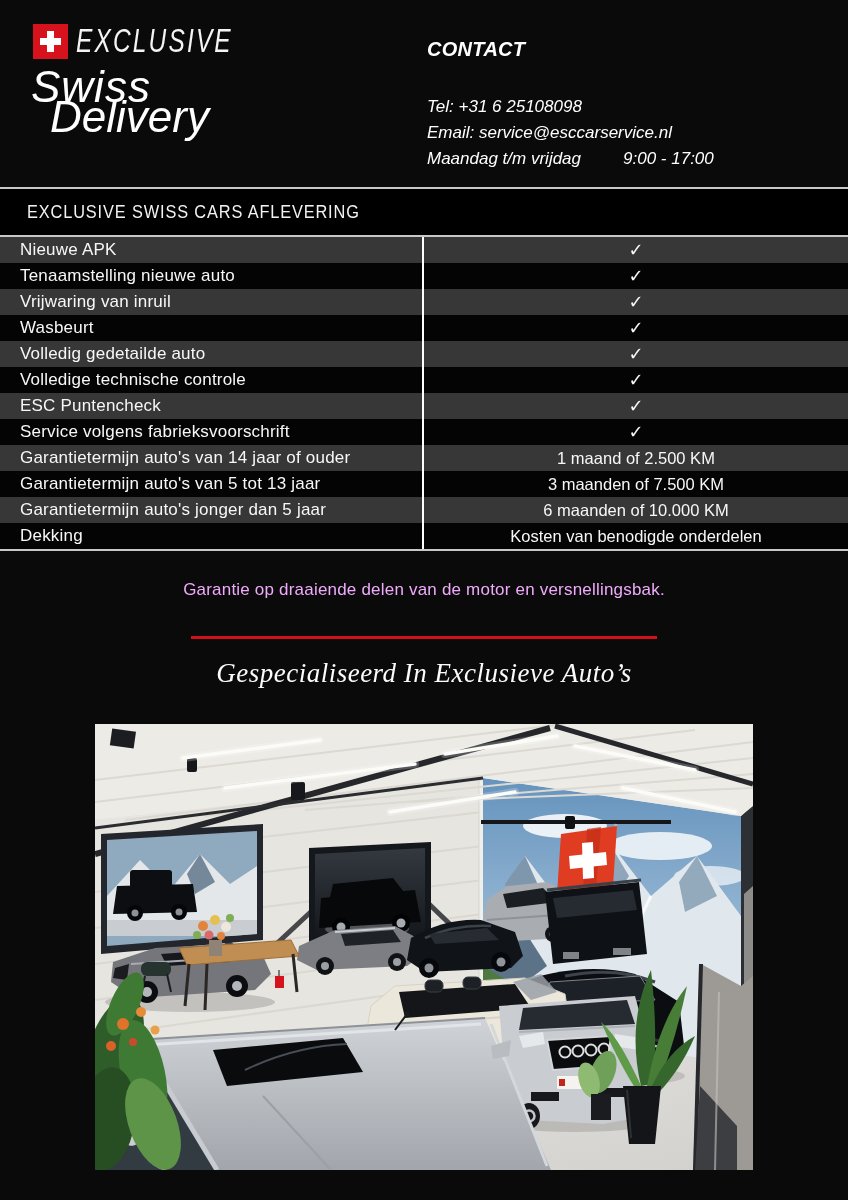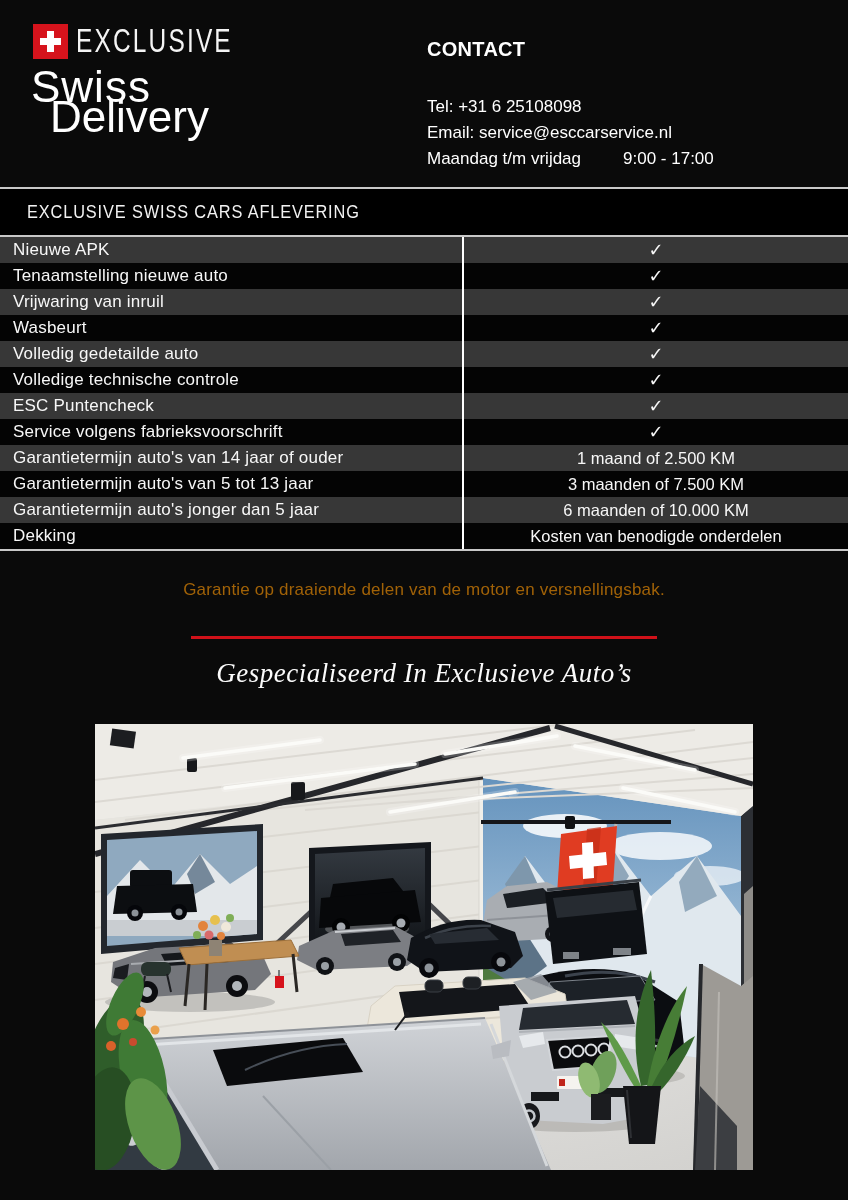--- a/index.html
+++ b/index.html
@@ -5,21 +5,21 @@
   html,body{margin:0;padding:0;}
   body{
     width:848px;height:1200px;
     background:#0a0a0a;
     font-family:"Liberation Sans","DejaVu Sans",sans-serif;
     color:#ffffff;
     overflow:hidden;
     position:relative;
   }
   
-  .header{position:relative;width:717px;height:187px;background:#0a0a0a;}
+  .header{position:relative;width:717px;height:187px;background:#0a0a0a;font-style:italic;}
   .flag{position:absolute;left:33px;top:24px;width:35px;height:35px;background:var(--flag-red);}
   .flag .v{position:absolute;left:14px;top:7px;width:7px;height:21px;background:#fff;}
   .flag .h{position:absolute;left:7px;top:14px;width:21px;height:7px;background:#fff;}
   .logo-exclusive{
     position:absolute;left:76px;top:21px;
     font-size:34px;font-weight:300;letter-spacing:3px;
     transform:scaleX(0.72);transform-origin:0 0;white-space:nowrap;color:#f4f4f4;
   }
   .logo-swiss{position:absolute;left:31px;top:62px;font-size:44px;letter-spacing:1px;}
   .logo-delivery{position:absolute;left:50px;top:92px;font-size:44px;}
@@ -30,28 +30,28 @@
   .hours-value{margin-left:42px;}
   
   .hr{height:2px;background:#c8c8c8;}
   .band{height:46px;background:#000;display:flex;align-items:center;}
   .band-title{font-size:19px;letter-spacing:1px;display:inline-block;transform:scaleX(0.86);color:#f2f2f2;}
   
   .trow{display:flex;height:26px;}
   .trow-a{background:var(--row-gray);}
   .trow-b{background:var(--row-black);}
   .tcell-l{
-    width:464px;box-sizing:border-box;padding-left:13px;
+    width:424px;box-sizing:border-box;padding-left:20px;
     border-right:2px solid #ffffff;
     display:flex;align-items:center;font-size:17px;letter-spacing:.2px;color:#f7f7f7;
   }
   .tcell-r{flex:1;display:flex;align-items:center;justify-content:center;font-size:16.5px;color:#f7f7f7;}
   .tcell-r.check{font-size:18px;}
   
-  .note{margin-top:29px;text-align:center;font-size:17px;letter-spacing:.2px;color:#a16207;}
+  .note{margin-top:29px;text-align:center;font-size:17px;letter-spacing:.2px;color:#f0abfc;}
   .redline{width:466px;height:3px;margin:36px auto 0;background:var(--accent-red);}
   .tagline{
     margin-top:19px;text-align:center;
     font-family:"Liberation Serif","DejaVu Serif",serif;font-style:italic;
     font-size:27px;letter-spacing:.5px;color:#fbfbfb;
   }
   .photo{display:block;margin:35px auto 0;width:658px;height:446px;}
 </style>
 </head>
 <body>

